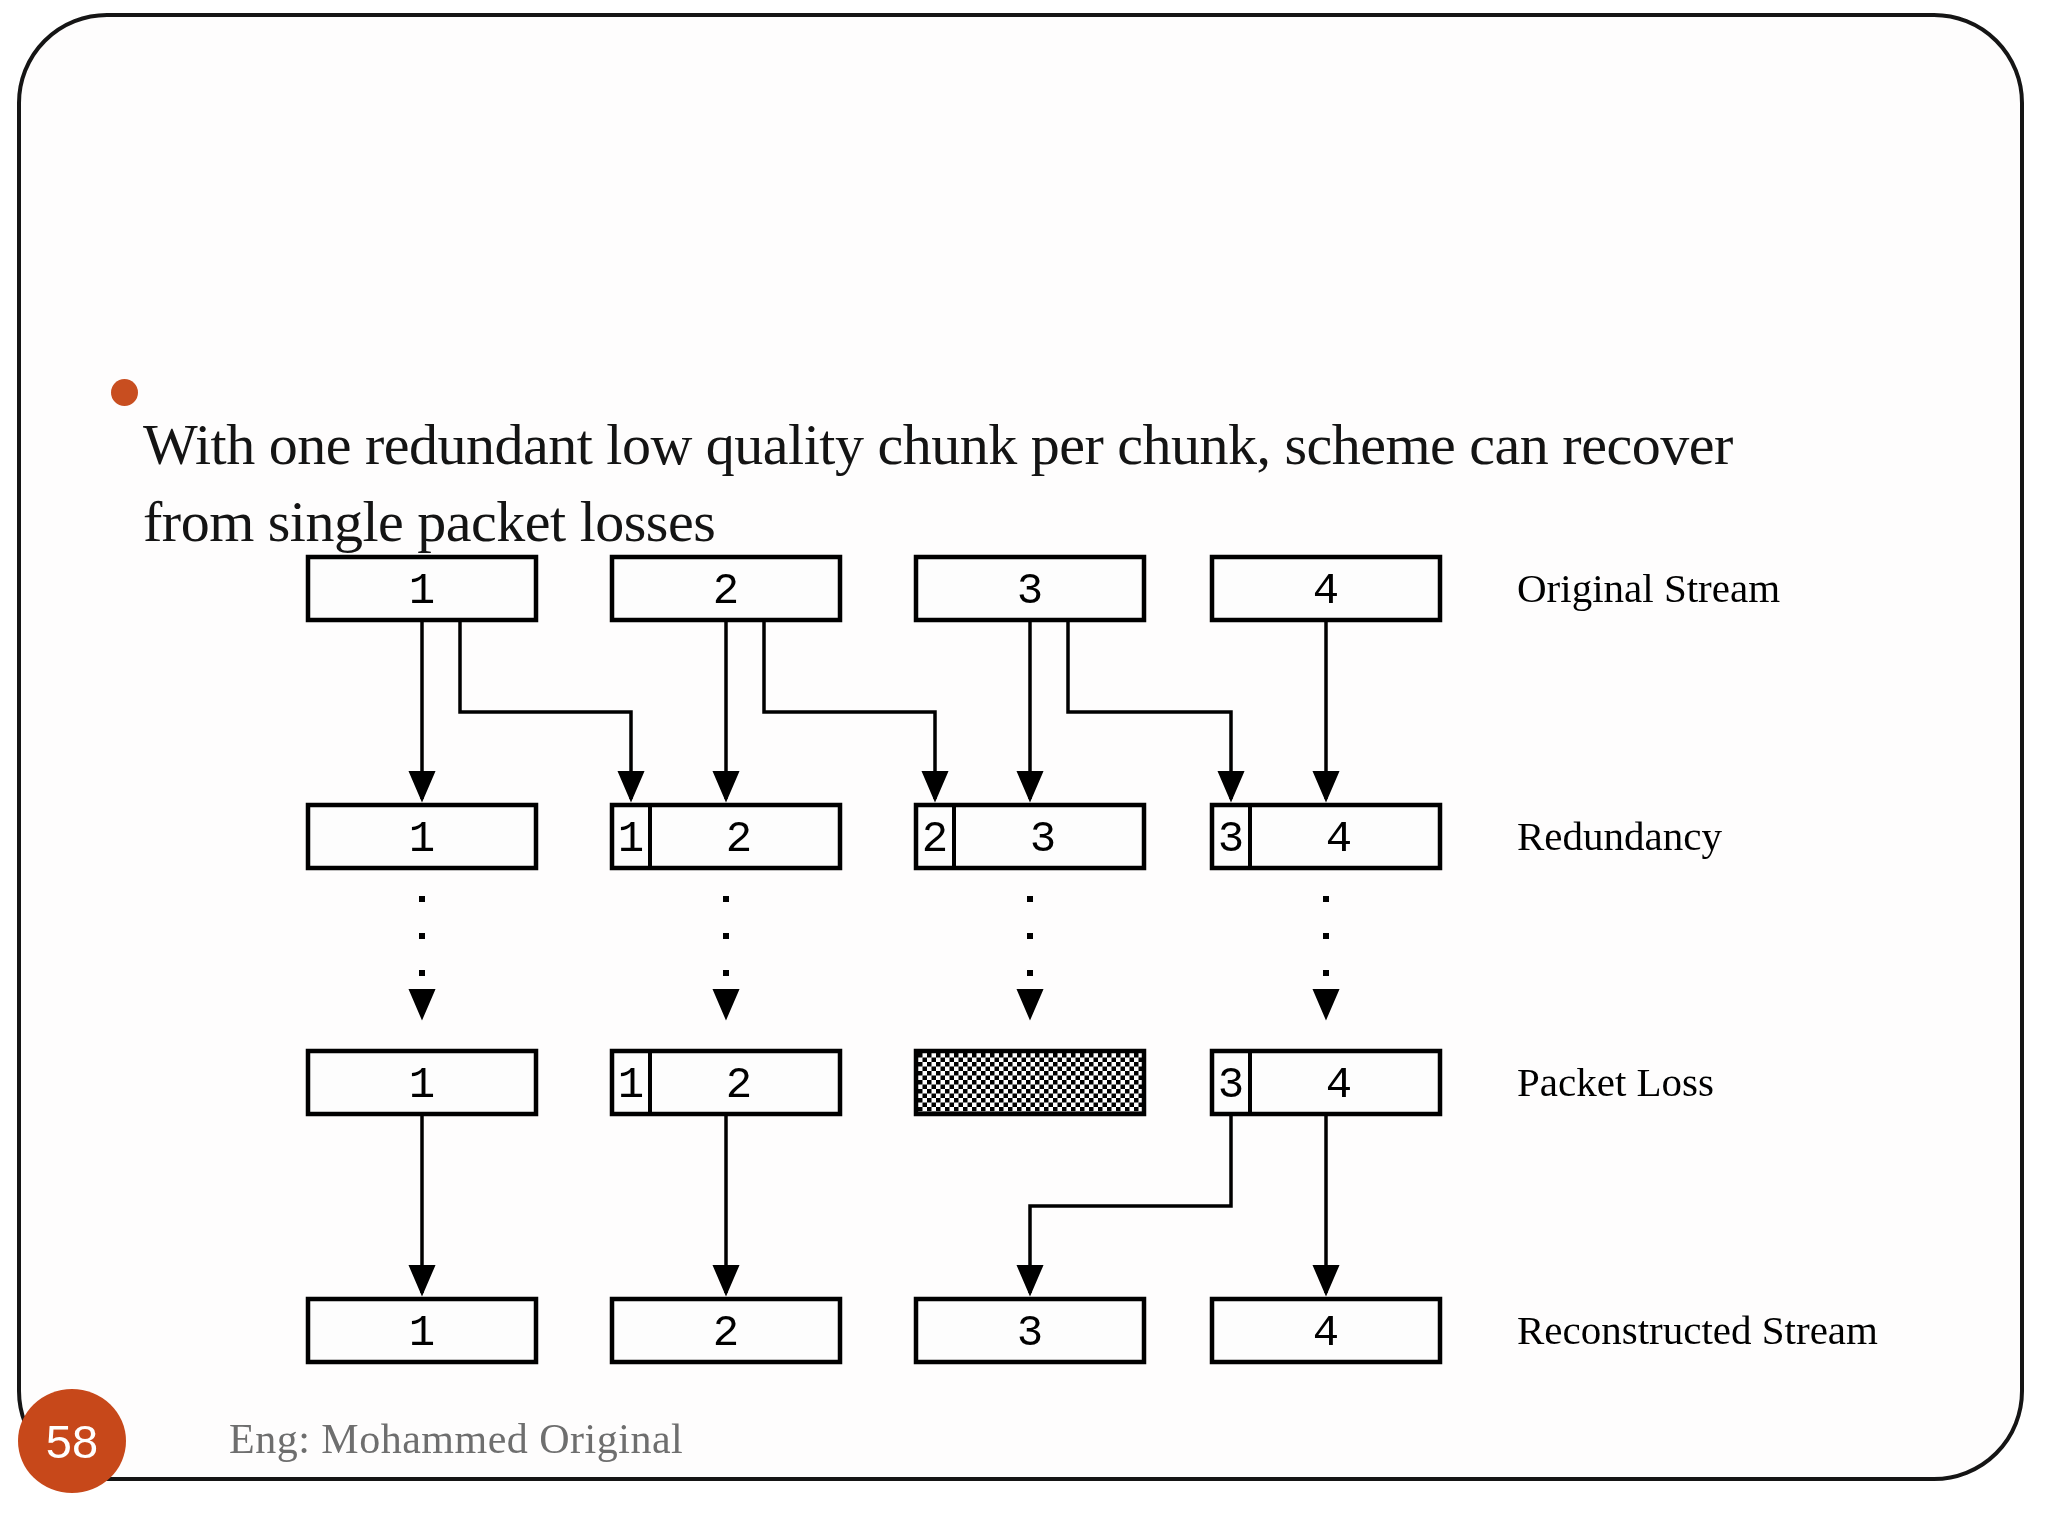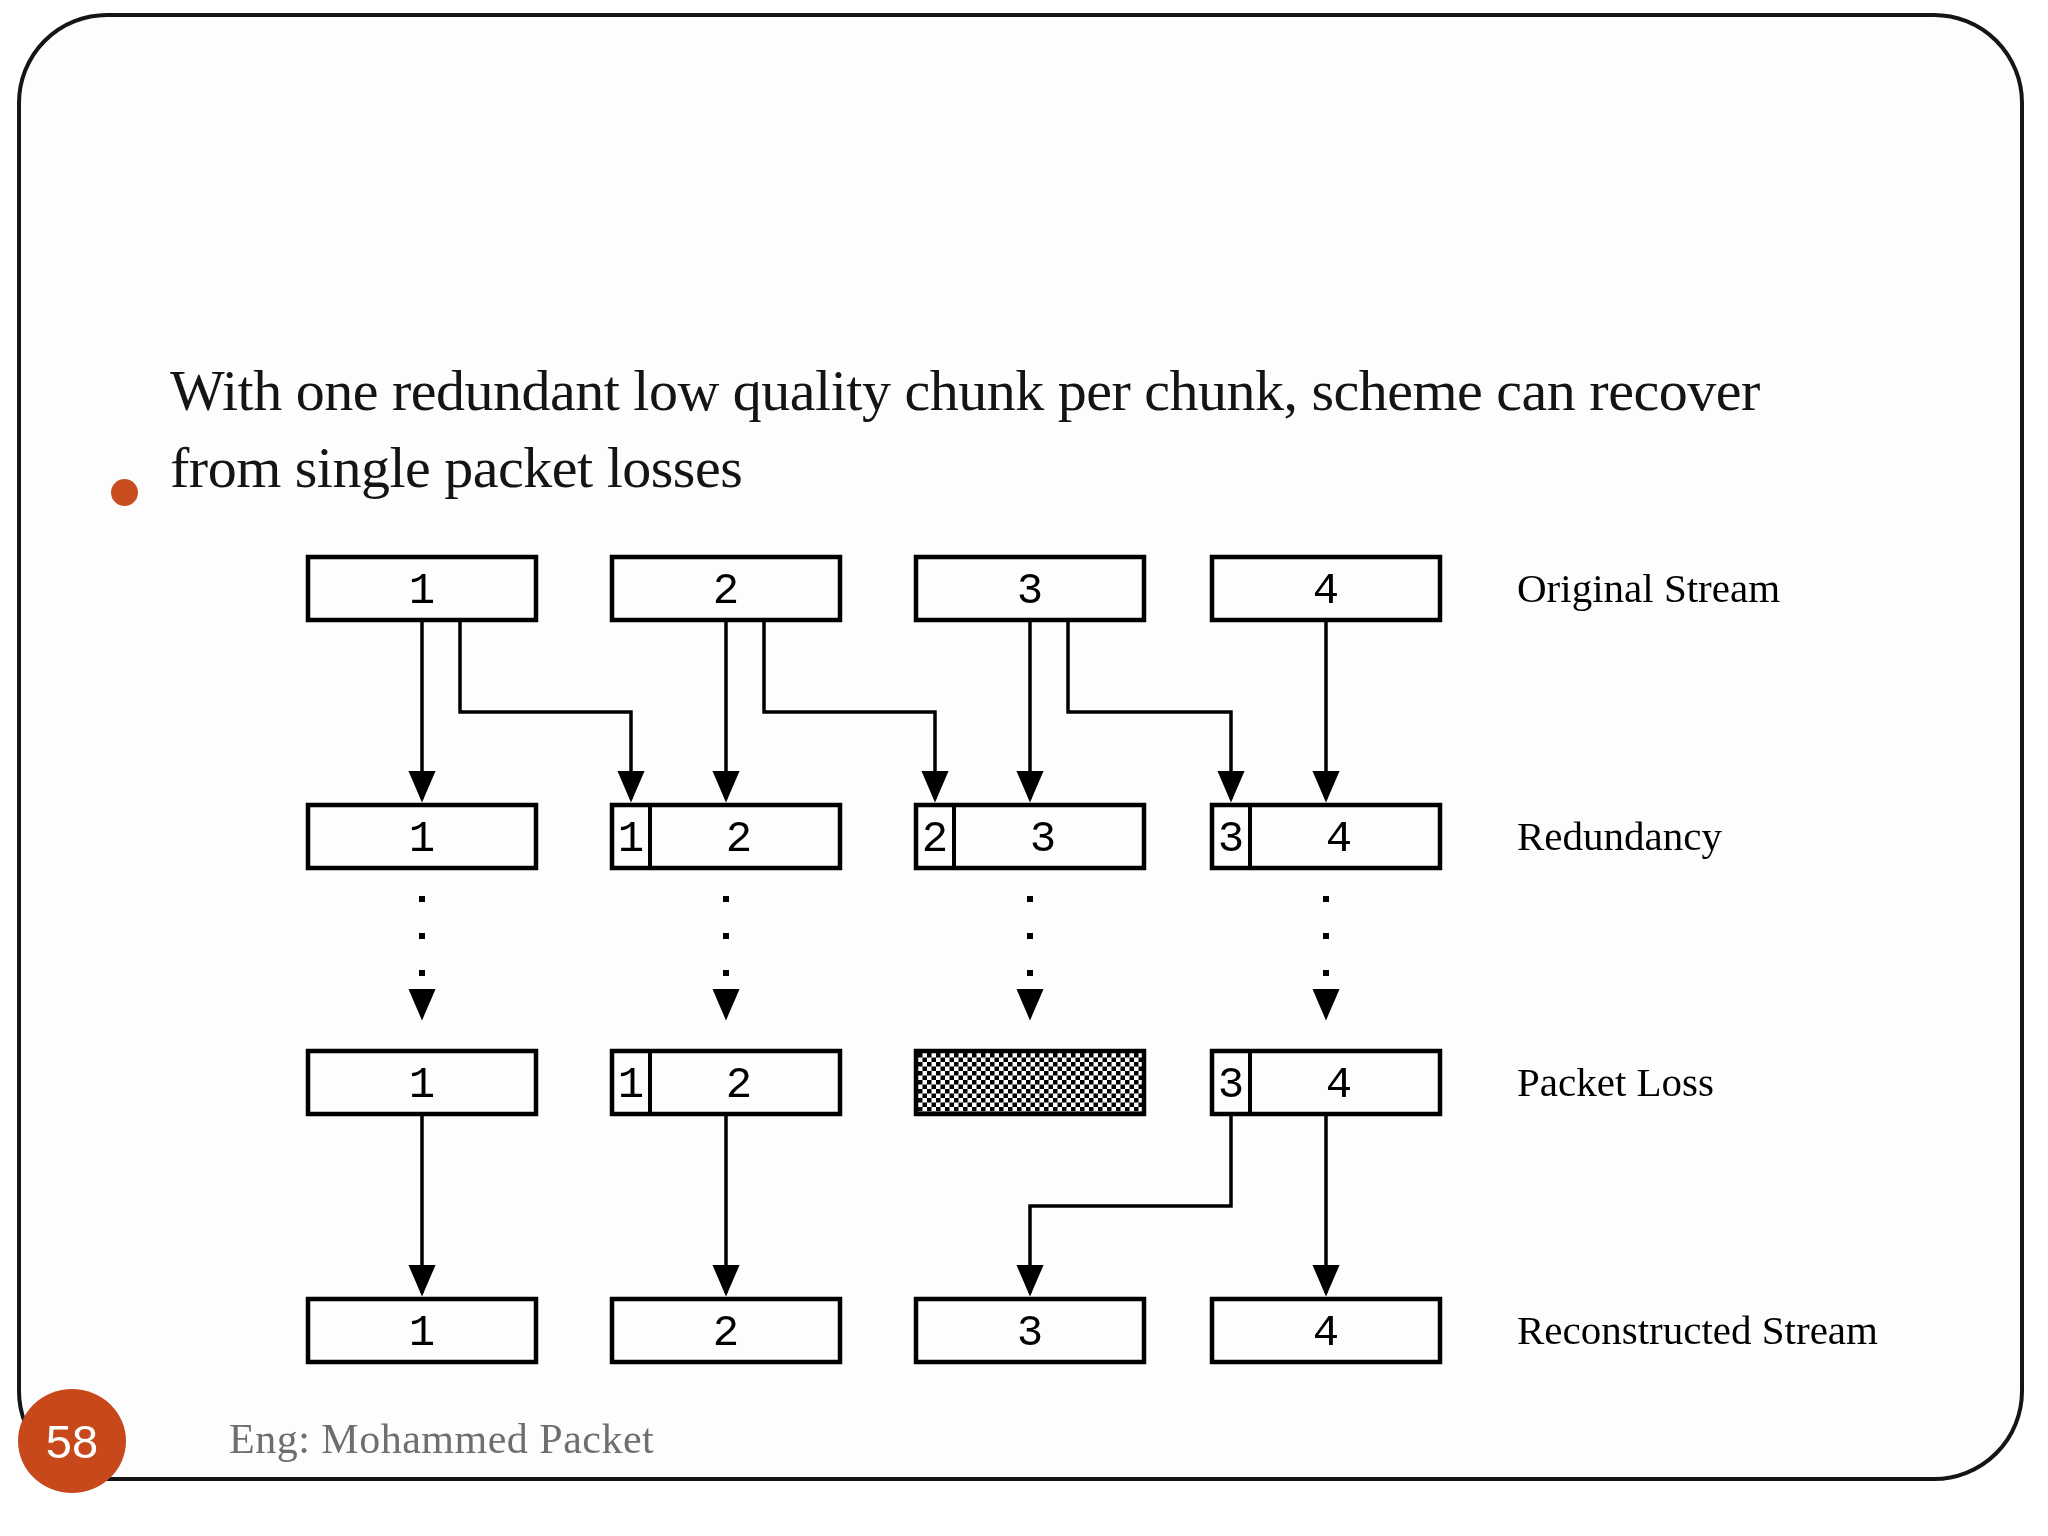--- a/index.html
+++ b/index.html
@@ -12,21 +12,21 @@
     border:4px solid #151515;border-radius:90px;background:#fefdfd;
     box-sizing:border-box;
   }
   .title{
     position:absolute;left:62px;top:50px;margin:0;
     font-size:92px;line-height:127px;font-weight:400;
     color:var(--title-gray,#767171);letter-spacing:0px;white-space:nowrap;
   }
   .title span{display:block;}
   .bullet{
-    position:absolute;left:111px;top:352px;display:flex;align-items:flex-end;
+    position:absolute;left:111px;top:352px;display:flex;align-items:flex-start;flex-direction:column;
   }
   .bullet-dot{
     width:27px;height:27px;border-radius:50%;
     background:var(--accent,#C84E20);margin-top:27px;flex:0 0 auto;
   }
   .bullet-text{
     margin:0 0 0 32px;font-family:"Liberation Serif",serif;
     font-size:58px;line-height:77px;color:#141414;letter-spacing:-0.5px;
     white-space:nowrap;
   }
@@ -134,13 +134,13 @@
       <path d="M726,1114 L726,1293" class="flow" marker-end="url(#arrowhead)"></path>
       <path d="M1231,1114 V1206 H1030 V1293" class="flow" marker-end="url(#arrowhead)"></path>
       <path d="M1326,1114 L1326,1293" class="flow" marker-end="url(#arrowhead)"></path>
     </g>
 </svg>
 
 <div class="page-badge">
   <span>58</span>
 </div>
 
-<div class="footer">Eng: Mohammed Packet</div>
+<div class="footer">Eng: Mohammed Original</div>
 
 </body></html>

